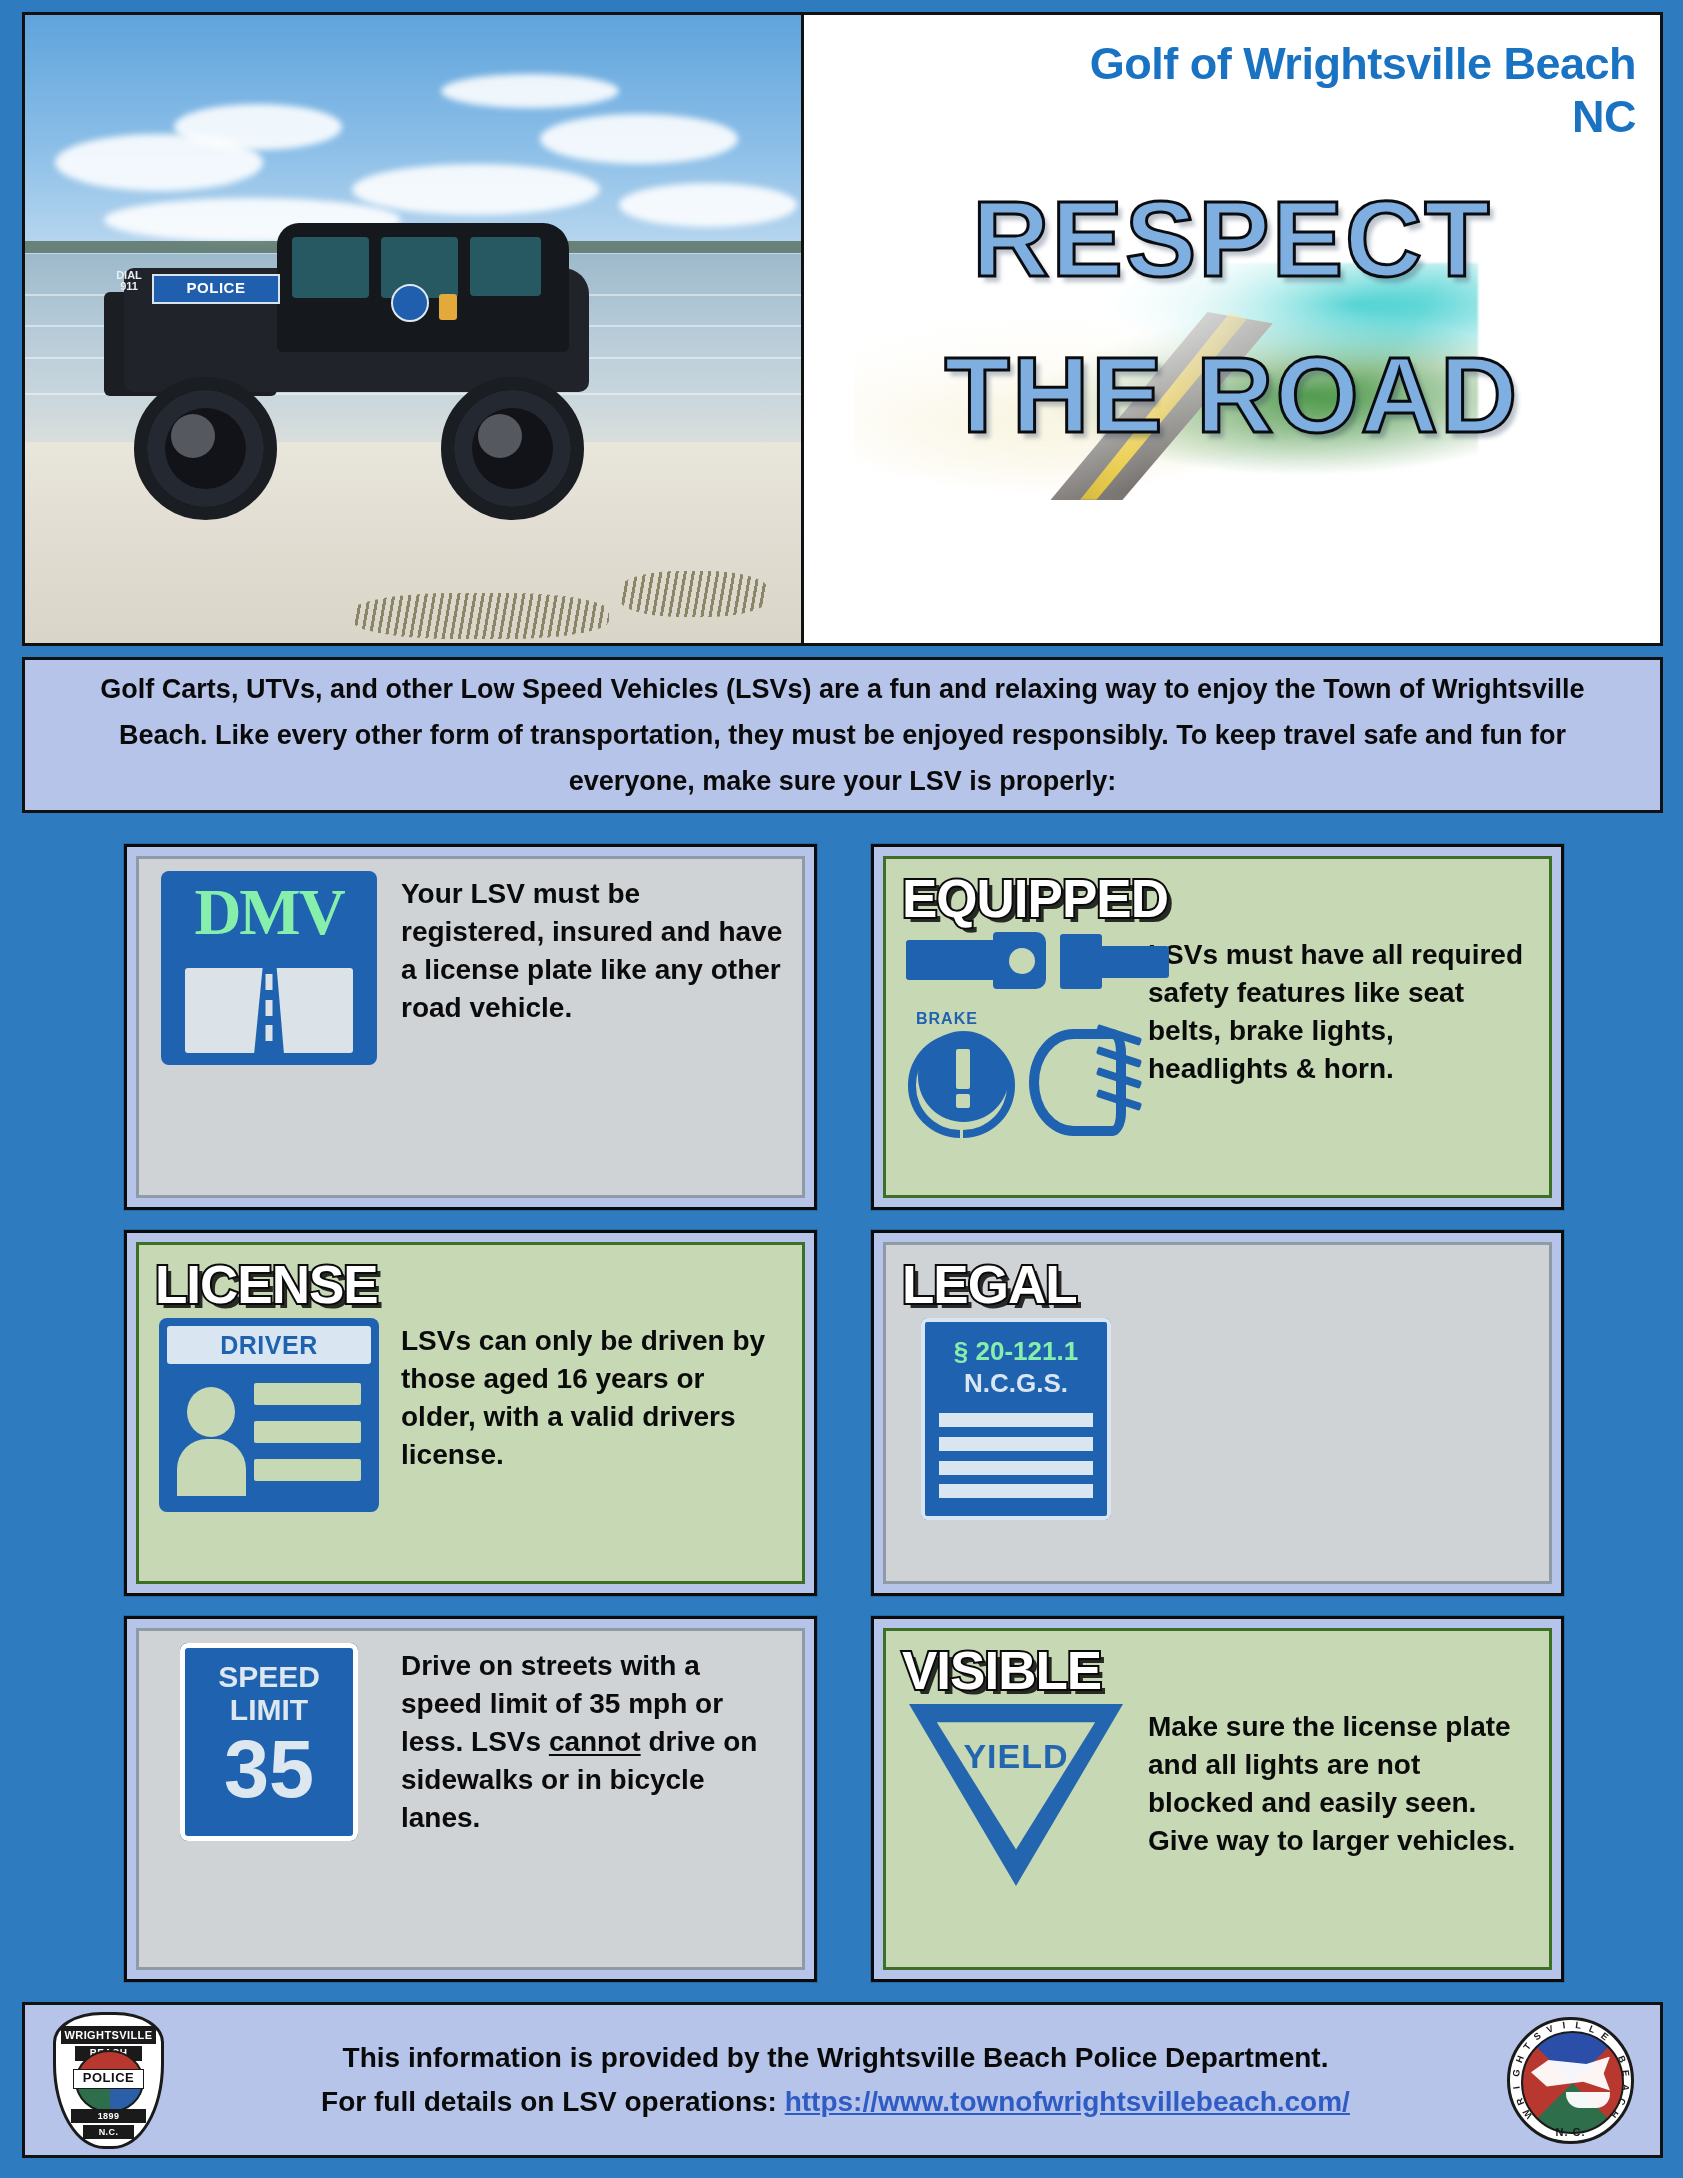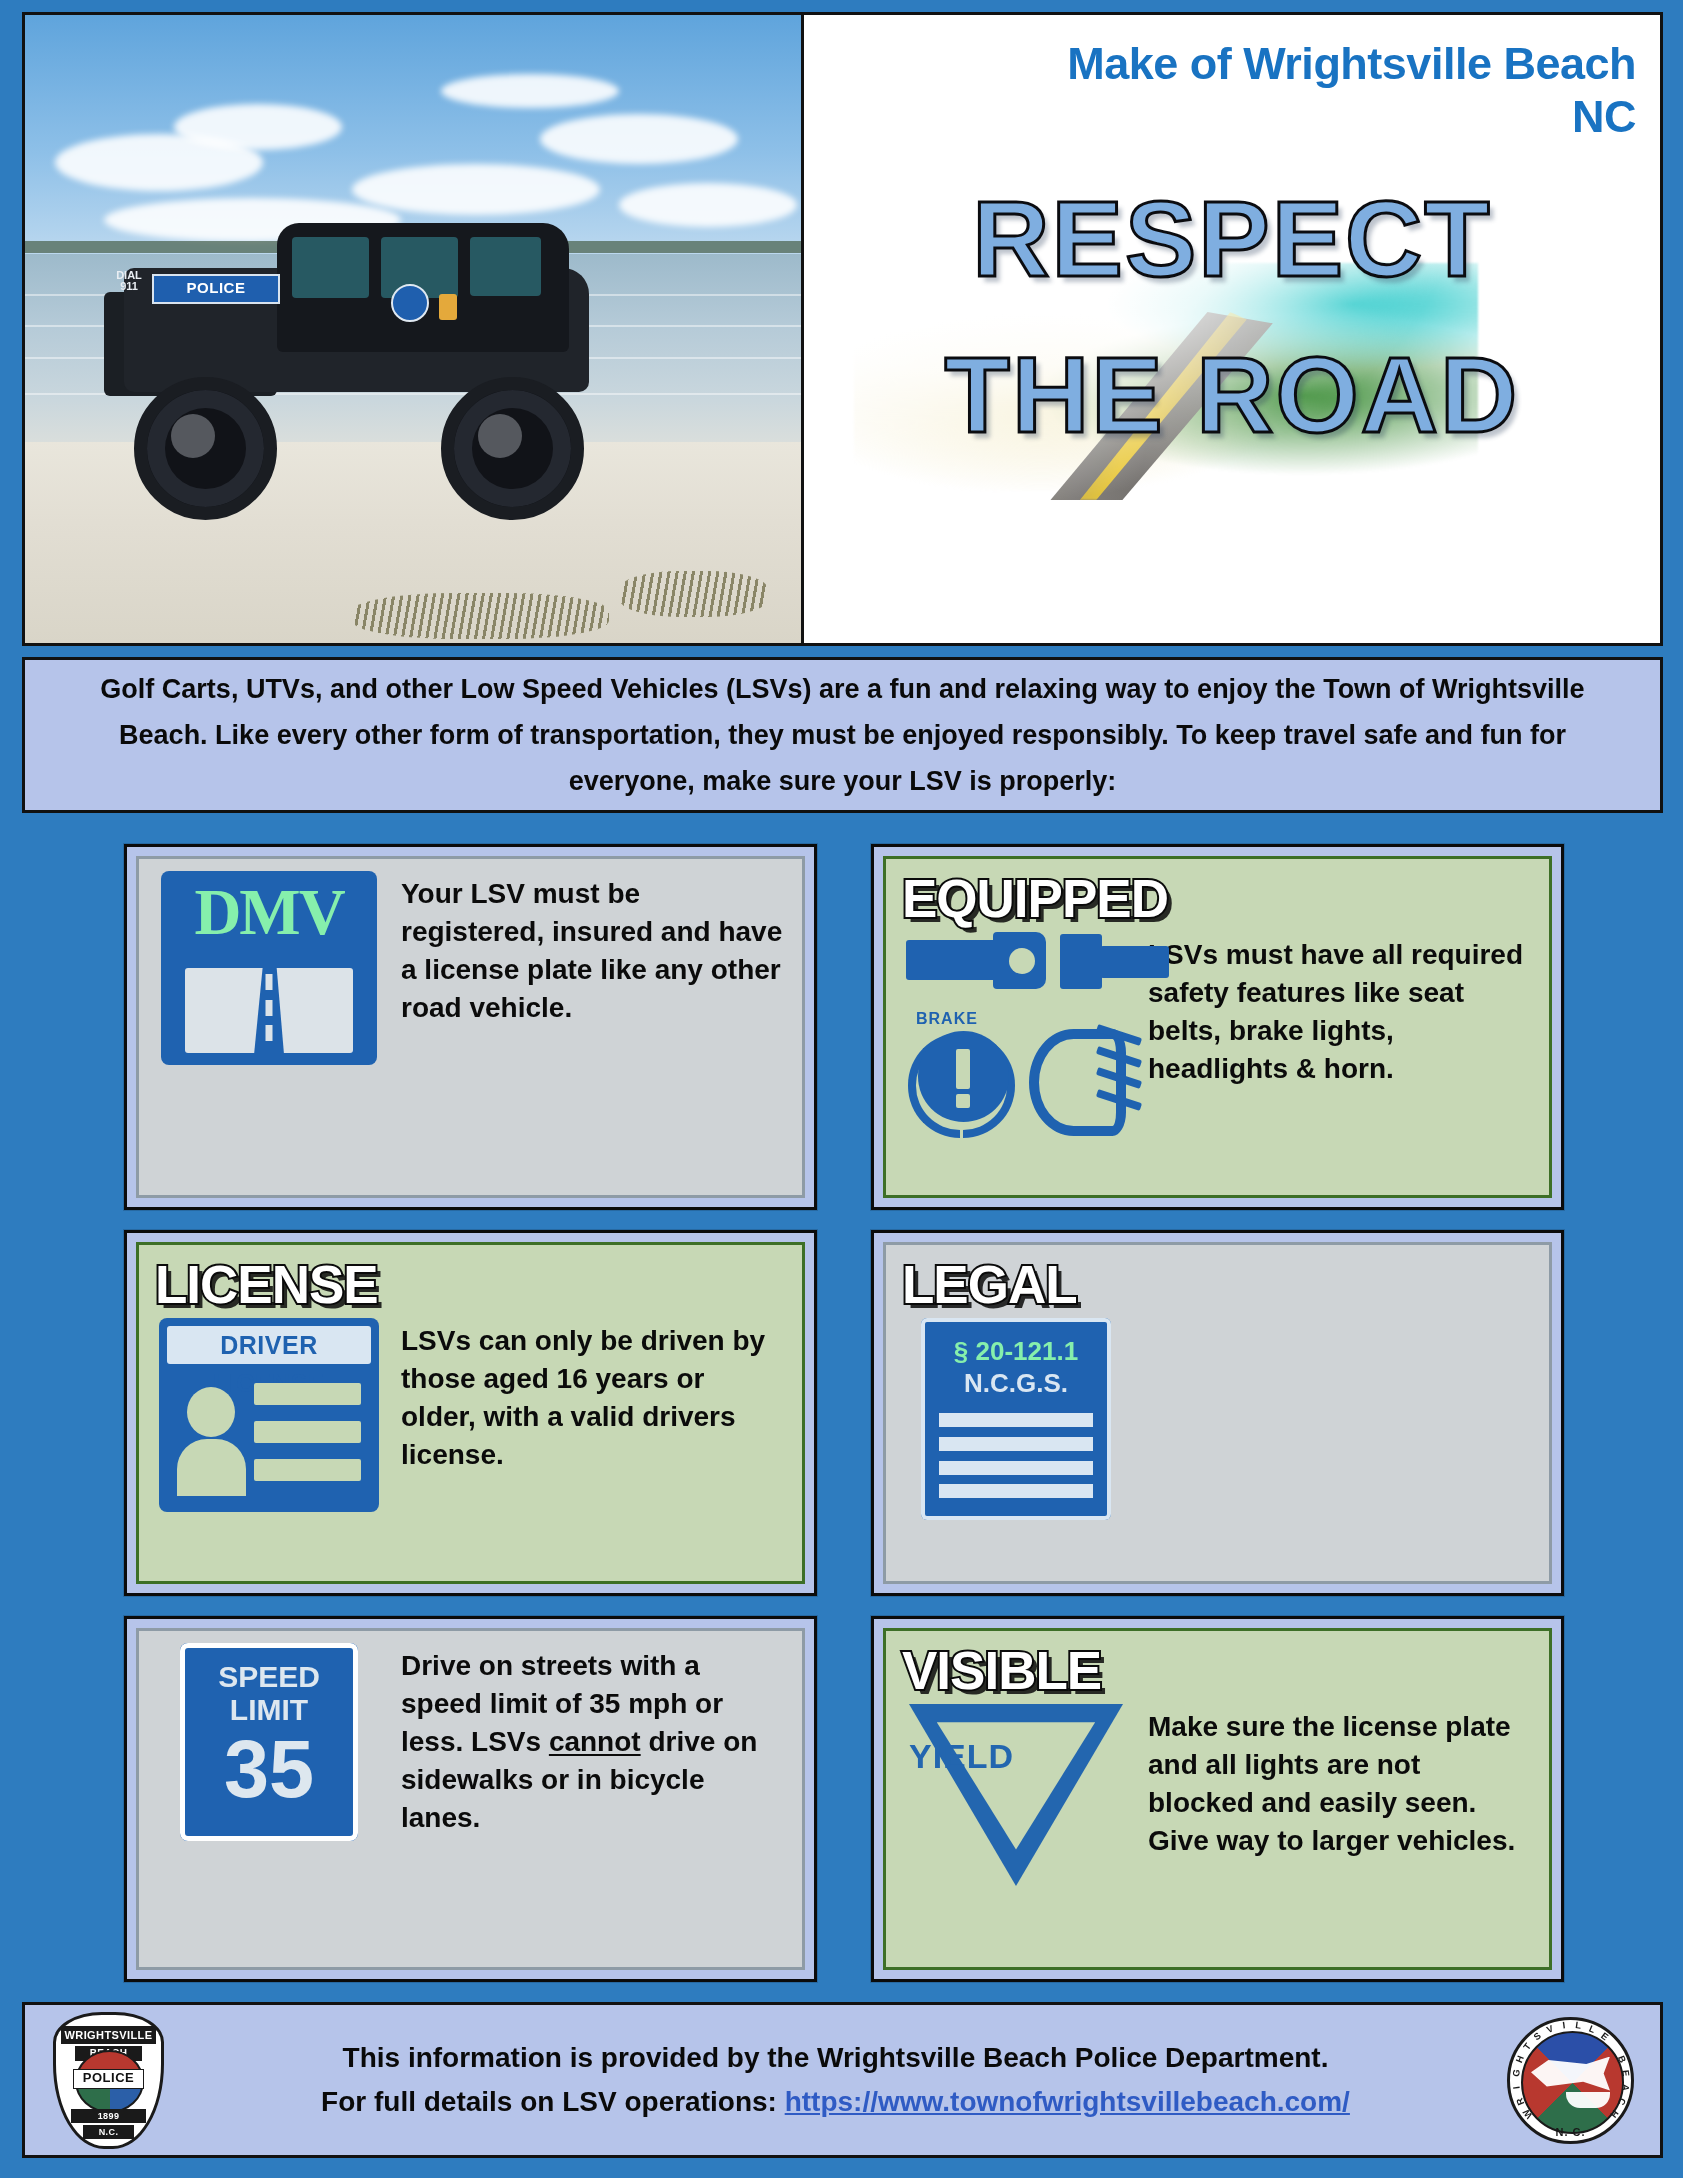--- a/index.html
+++ b/index.html
@@ -195,21 +195,21 @@
   .sl .s1{position:absolute;left:0;right:0;top:18px;text-align:center;color:#DDE7EF;font:700 30px/32px "Liberation Sans",sans-serif;letter-spacing:0px;}
   .sl .s2{position:absolute;left:0;right:0;top:51px;text-align:center;color:#DDE7EF;font:700 30px/32px "Liberation Sans",sans-serif;}
   .sl .s3{position:absolute;left:0;right:0;top:81px;text-align:center;color:#DDE7EF;font:700 81px/91px "Liberation Sans",sans-serif;}
 
   
   .yield{width:214px;height:182px;position:relative;}
   .yield .outer{position:absolute;inset:0;background:#2366AF;
     clip-path:polygon(50% 100%, 0% 0%, 100% 0%);}
   .yield .inner{position:absolute;left:13%;top:10%;width:74%;height:70%;background:#C7D8B5;
     clip-path:polygon(50% 100%, 0% 0%, 100% 0%);}
-  .yield .ytxt{position:absolute;left:0;right:0;top:34px;text-align:left;color:#2366AF;
+  .yield .ytxt{position:absolute;left:0;right:0;top:34px;text-align:center;color:#2366AF;
     font:700 34px/36px "Liberation Sans",sans-serif;letter-spacing:1px;}
 
   
   .footer{
     position:absolute;left:22px;top:2002px;width:1641px;height:156px;
     background:#B6C4EA;border:3px solid #111;box-sizing:border-box;
     display:flex;align-items:center;
   }
   .foot-text{flex:1;text-align:center;padding:0 10px;}
   .foot-text .l1{font:700 28px/44px "Liberation Sans",sans-serif;color:#0A0A0A;}
@@ -285,21 +285,21 @@
       <div class="seal-small"></div>
       <div class="amber"></div>
     </div>
 
     <div class="hdr-right">
       <div class="road-art"></div>
       <div class="road-strip"></div>
       <div class="road-line"></div>
       <div class="hdr-fade"></div>
       <div class="town-title">
-        <span>Make of Wrightsville Beach</span><br>
+        <span>Golf of Wrightsville Beach</span><br>
         <span>NC</span>
       </div>
       <div class="respect">RESPECT</div>
       <div class="theroad">THE ROAD</div>
     </div>
   </div>
 
   <div class="intro">
     <p>Golf Carts, UTVs, and other Low Speed Vehicles (LSVs) are a fun and relaxing way to enjoy the Town of Wrightsville Beach.  Like every other form of transportation, they must be enjoyed responsibly.  To keep travel safe and fun for everyone, make sure your LSV is properly:</p>
   </div>

